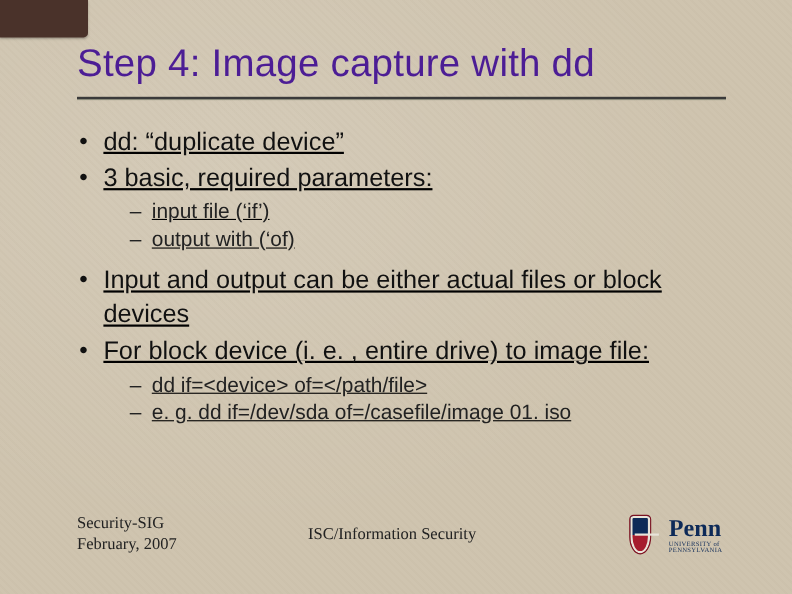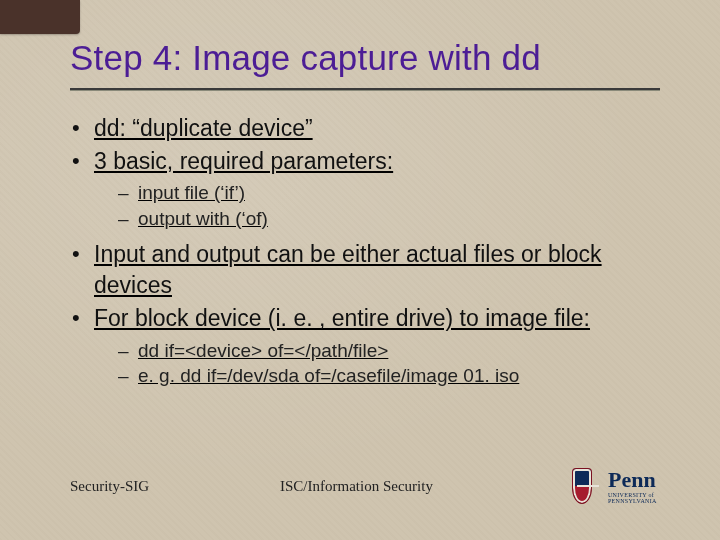--- a/index.html
+++ b/index.html
@@ -172,20 +172,21 @@
       <ul class="lvl2">
         <li><span>dd if=&lt;device&gt; of=&lt;/path/file&gt;</span></li>
         <li><span>e. g. dd if=/dev/sda of=/casefile/image 01. iso</span></li>
       </ul>
     </li>
   </ul>
 
   <div class="footer">
     <div class="footer-left">
       <div>Security-SIG</div>
+      <div>February, 2007</div>
     </div>
     <div class="footer-center">ISC/Information Security</div>
     <div class="footer-logo">
       <div class="shield"></div>
       <div>
         <div class="penn-text">Penn</div>
         <div class="penn-sub">UNIVERSITY of PENNSYLVANIA</div>
       </div>
     </div>
   </div>

